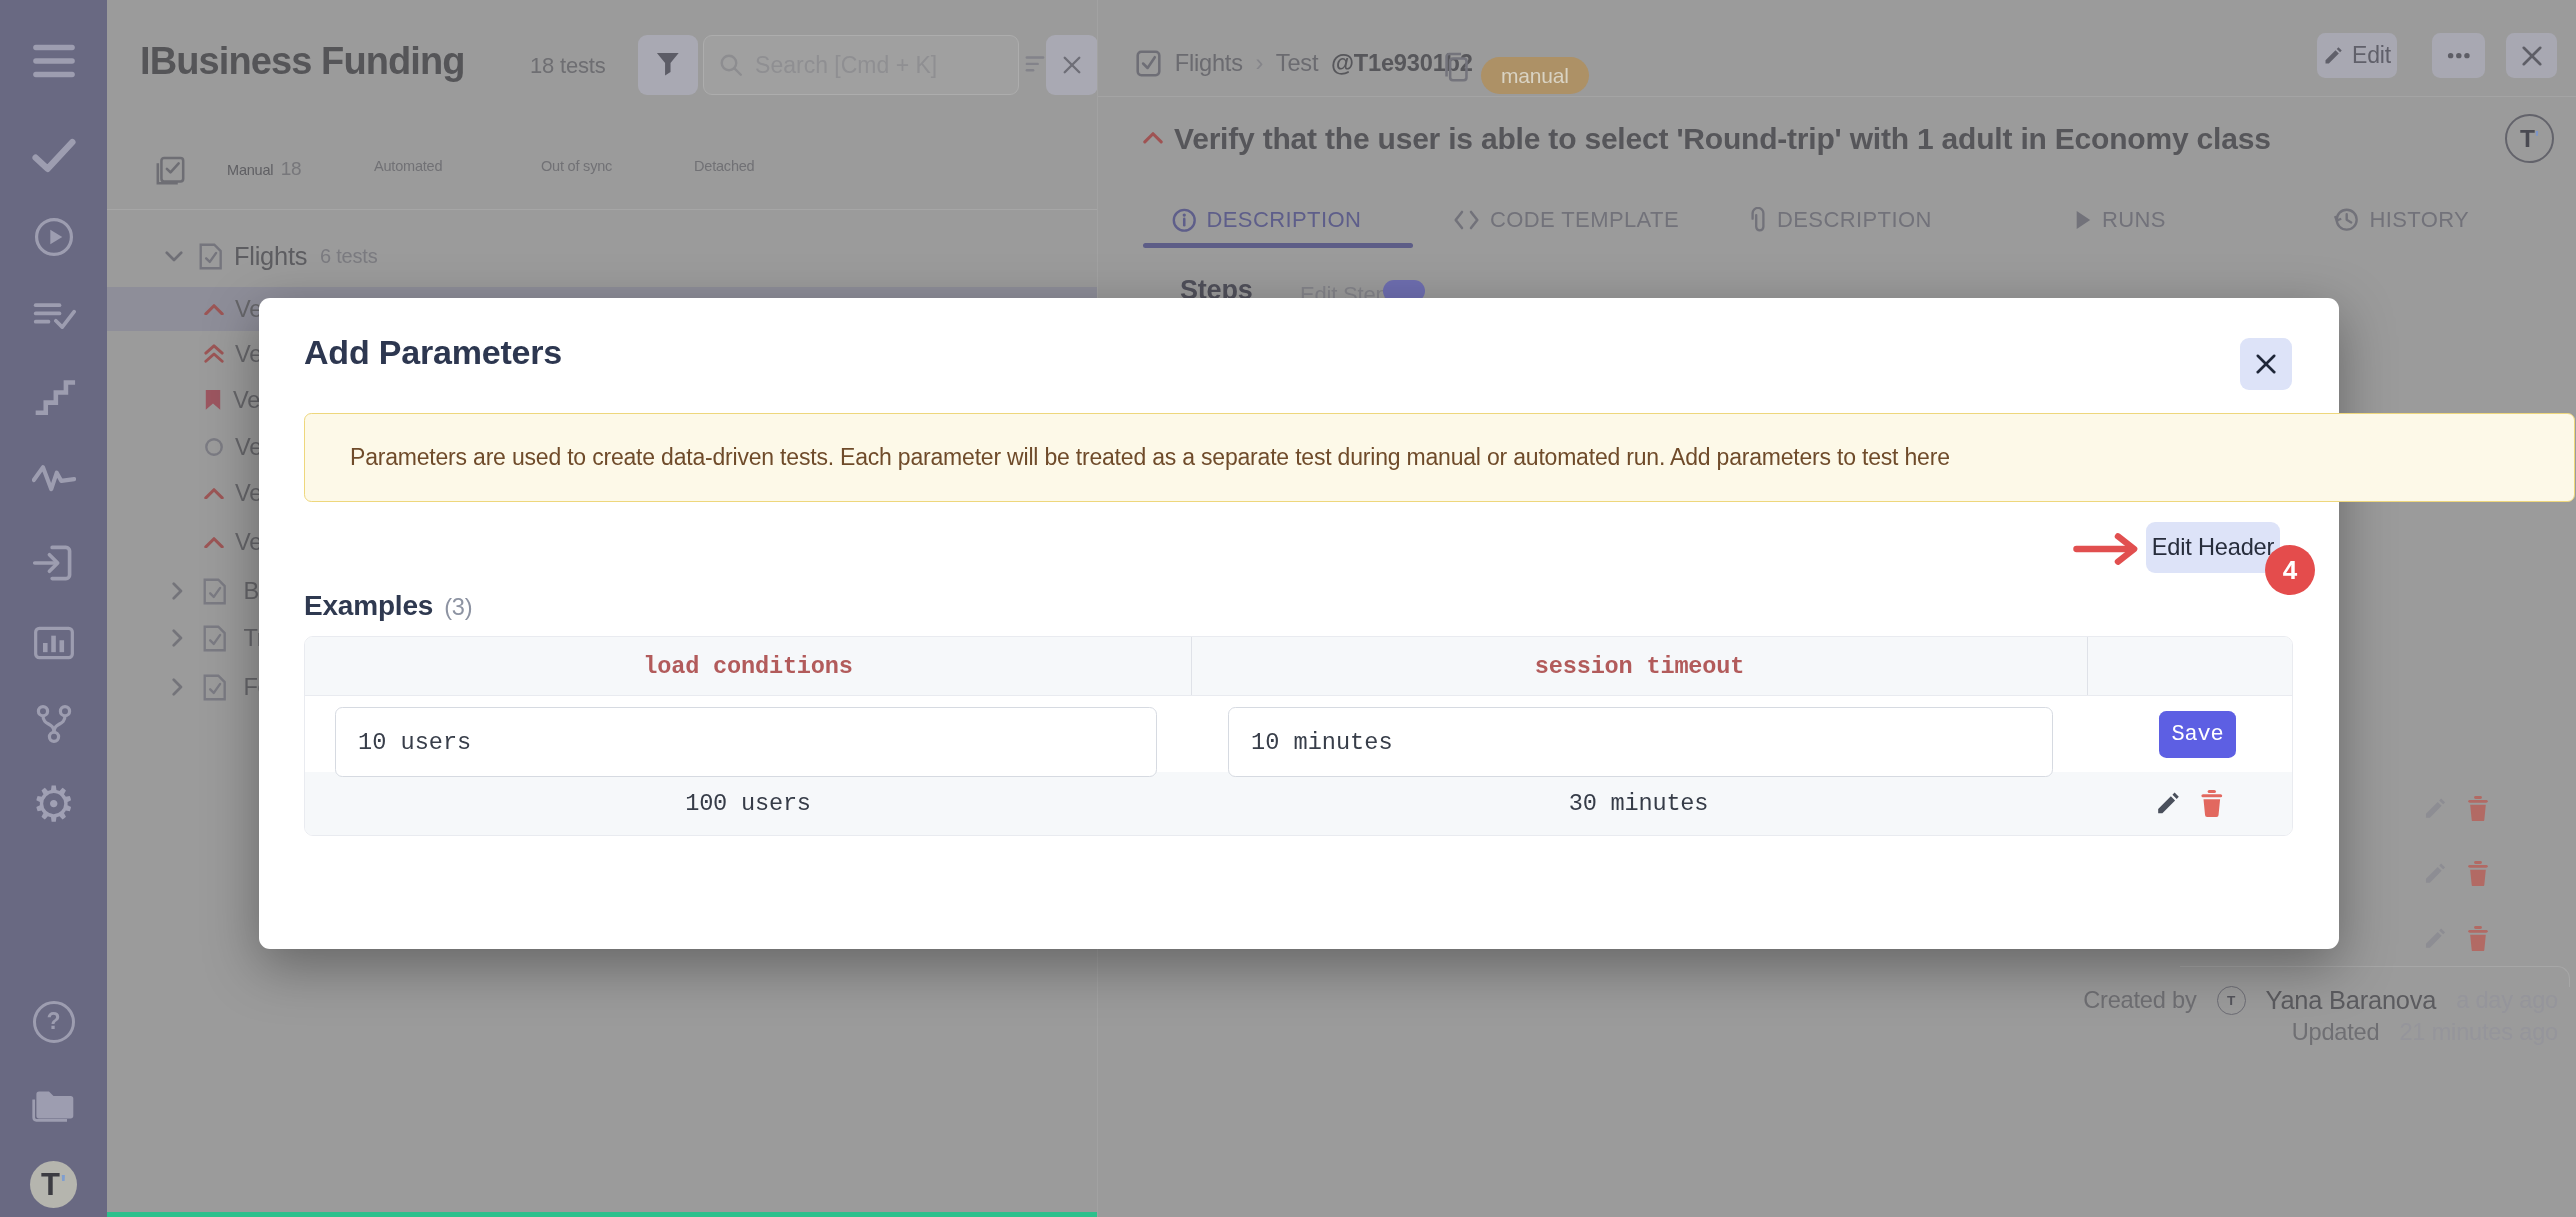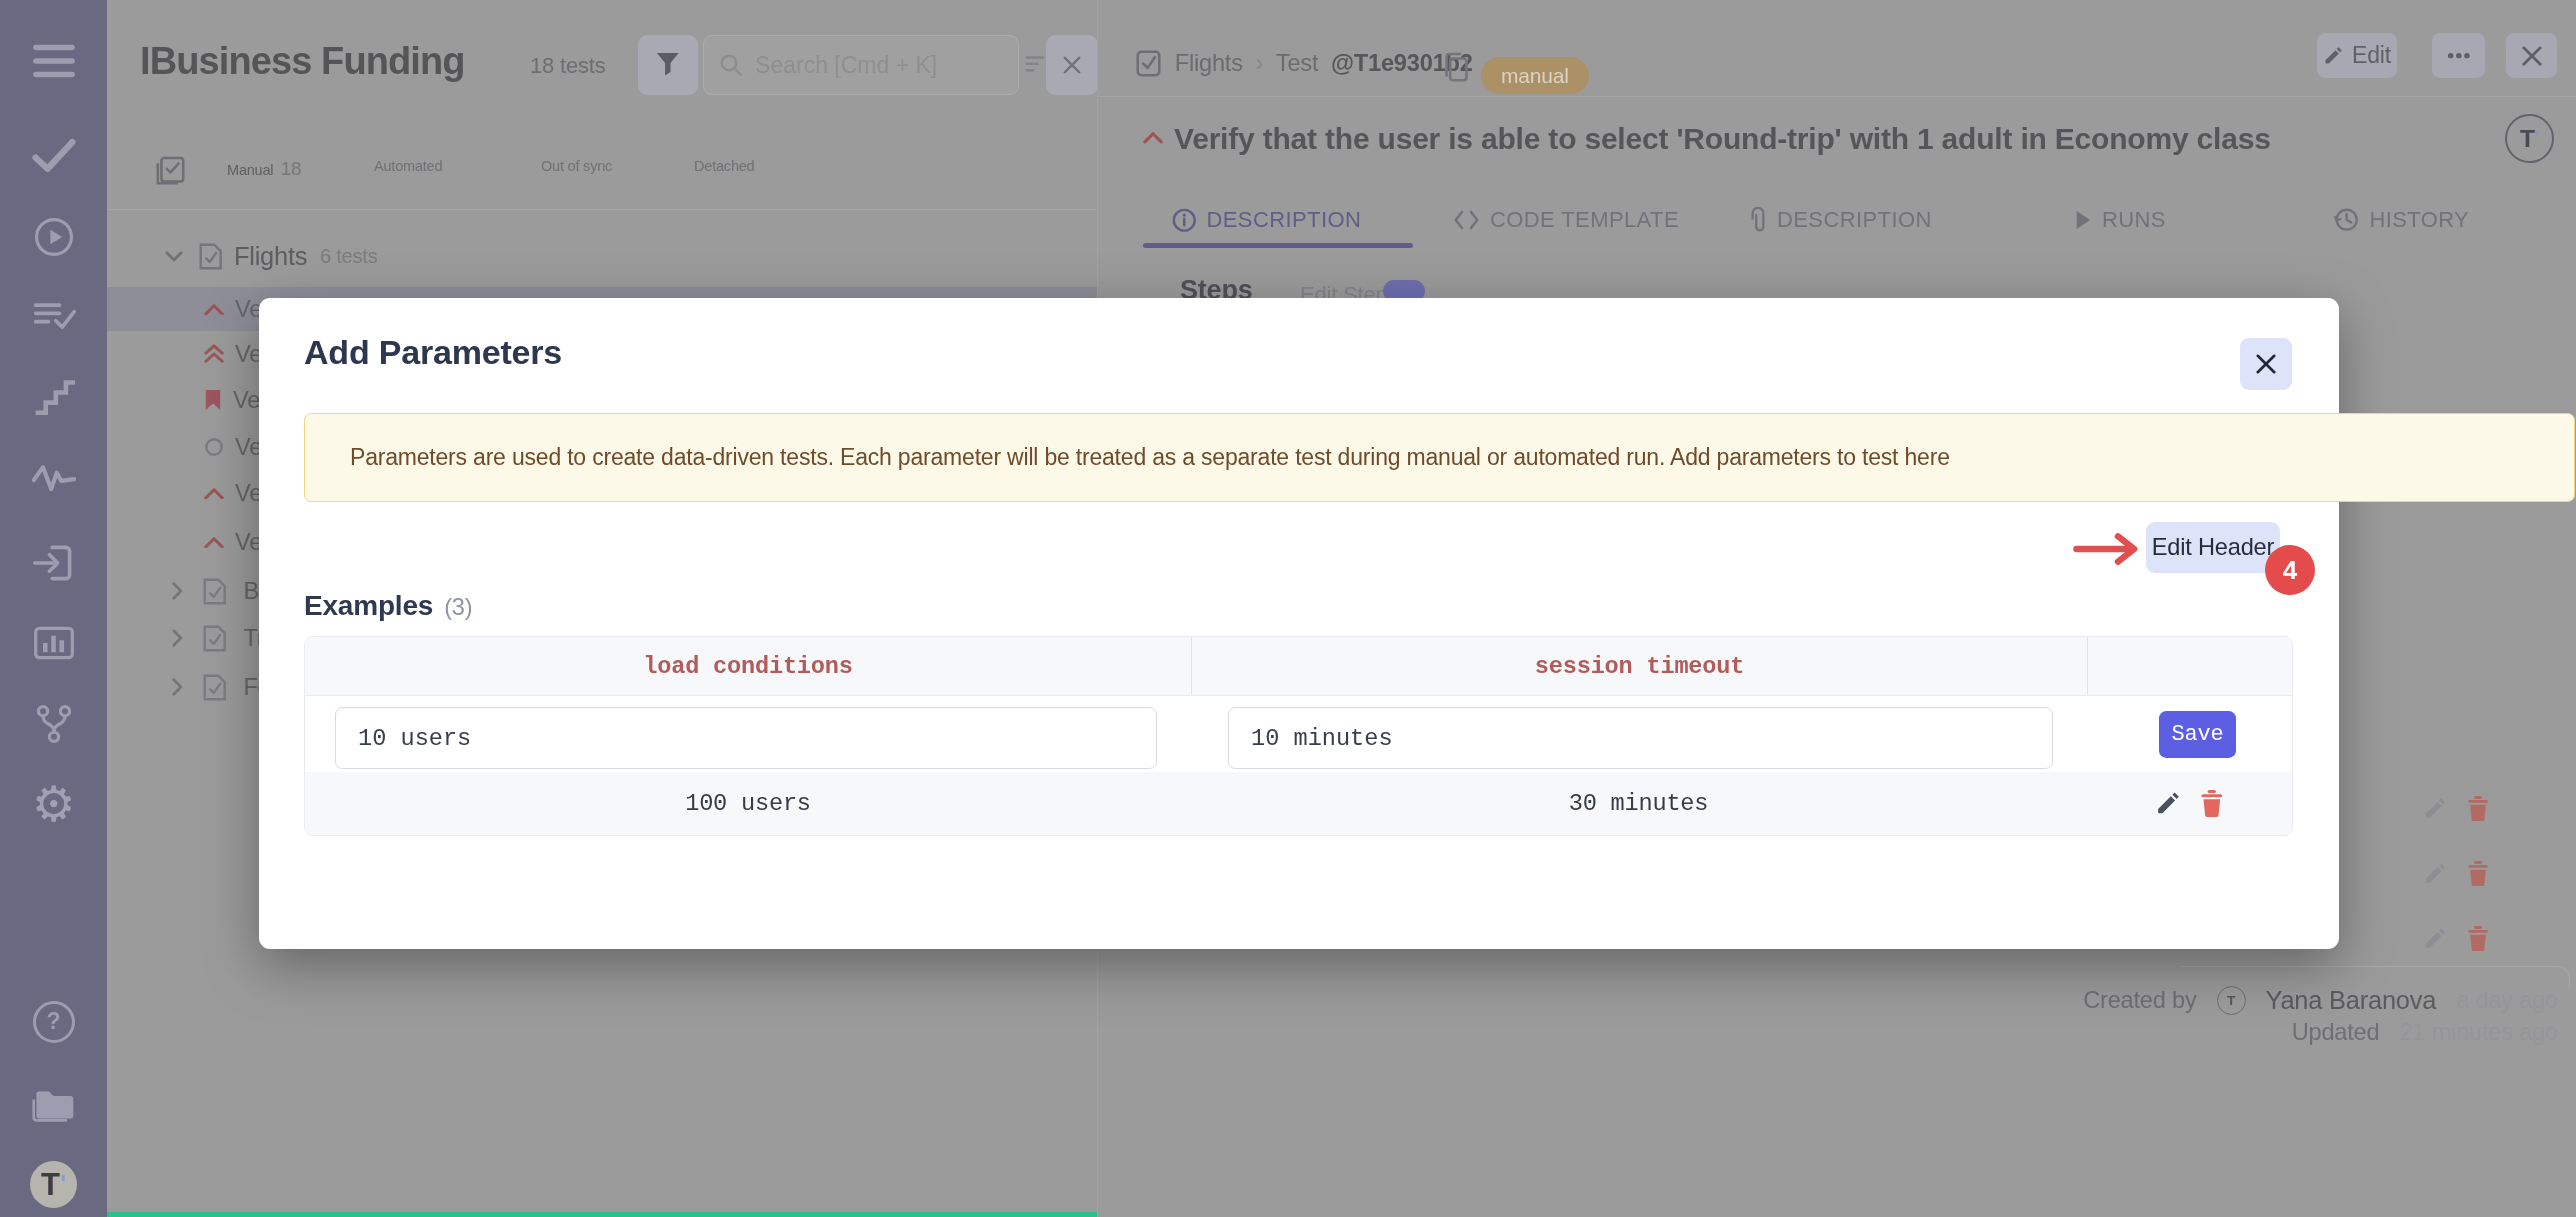--- a/index.html
+++ b/index.html
@@ -73,21 +73,21 @@
   .examples{left:45px;top:292px;display:flex;align-items:baseline;gap:11px;}
   .examples .h{font-size:28px;font-weight:bold;color:#2f3950;}
   .examples .c{font-size:23.6px;color:#8d93a2;}
   .ptable{left:45px;top:338px;width:1989px;border:0.9px solid #e9ebf0;border-radius:9px;overflow:hidden;background:#fff;box-sizing:border-box;}
   .pt-head{display:flex;height:58px;background:#f6f8fa;border-bottom:0.9px solid #e9ebf0;}
   .pt-hc{display:flex;align-items:center;justify-content:center;font-size:23.6px;font-weight:bold;color:#b25b5b;}
   .pt-hc.c1{width:886px;border-right:0.9px solid #dfe2e8;}
   .pt-hc.c2{width:895px;border-right:0.9px solid #dfe2e8;}
   .pt-hc.c3{flex:1;}
   .pt-newrow{position:relative;height:76px;background:#fff;}
-  .pt-input{position:absolute;top:11px;height:62px;border:1.4px solid #d6dae1;border-radius:7.3px;box-sizing:border-box;
+  .pt-input{position:absolute;top:11px;height:70px;border:1.4px solid #d6dae1;border-radius:7.3px;box-sizing:border-box;
     font-size:23.6px;color:#383e4a;padding:0 22px;outline:none;background:#fff;font-family:"Liberation Mono","DejaVu Sans Mono",monospace;}
   .save-btn{position:absolute;left:1854px;top:14.5px;width:77px;height:47px;border-radius:7.3px;background:#5d5fe3;color:#fff;
     display:flex;align-items:center;justify-content:center;font-size:22px;cursor:pointer;}
   .pt-row{display:flex;align-items:center;height:63px;font-size:23.6px;color:#363c48;}
   .pt-row.alt{background:#f6f8fa;}
   .pt-row.last{border-top:0.9px solid #eceef2;height:64px;}
   .pt-cell{display:flex;align-items:center;justify-content:center;}
   .pt-cell.c1{width:886px;}
   .pt-cell.c2{width:895px;}
   .pt-cell.c3{flex:1;justify-content:center;gap:20px;}

